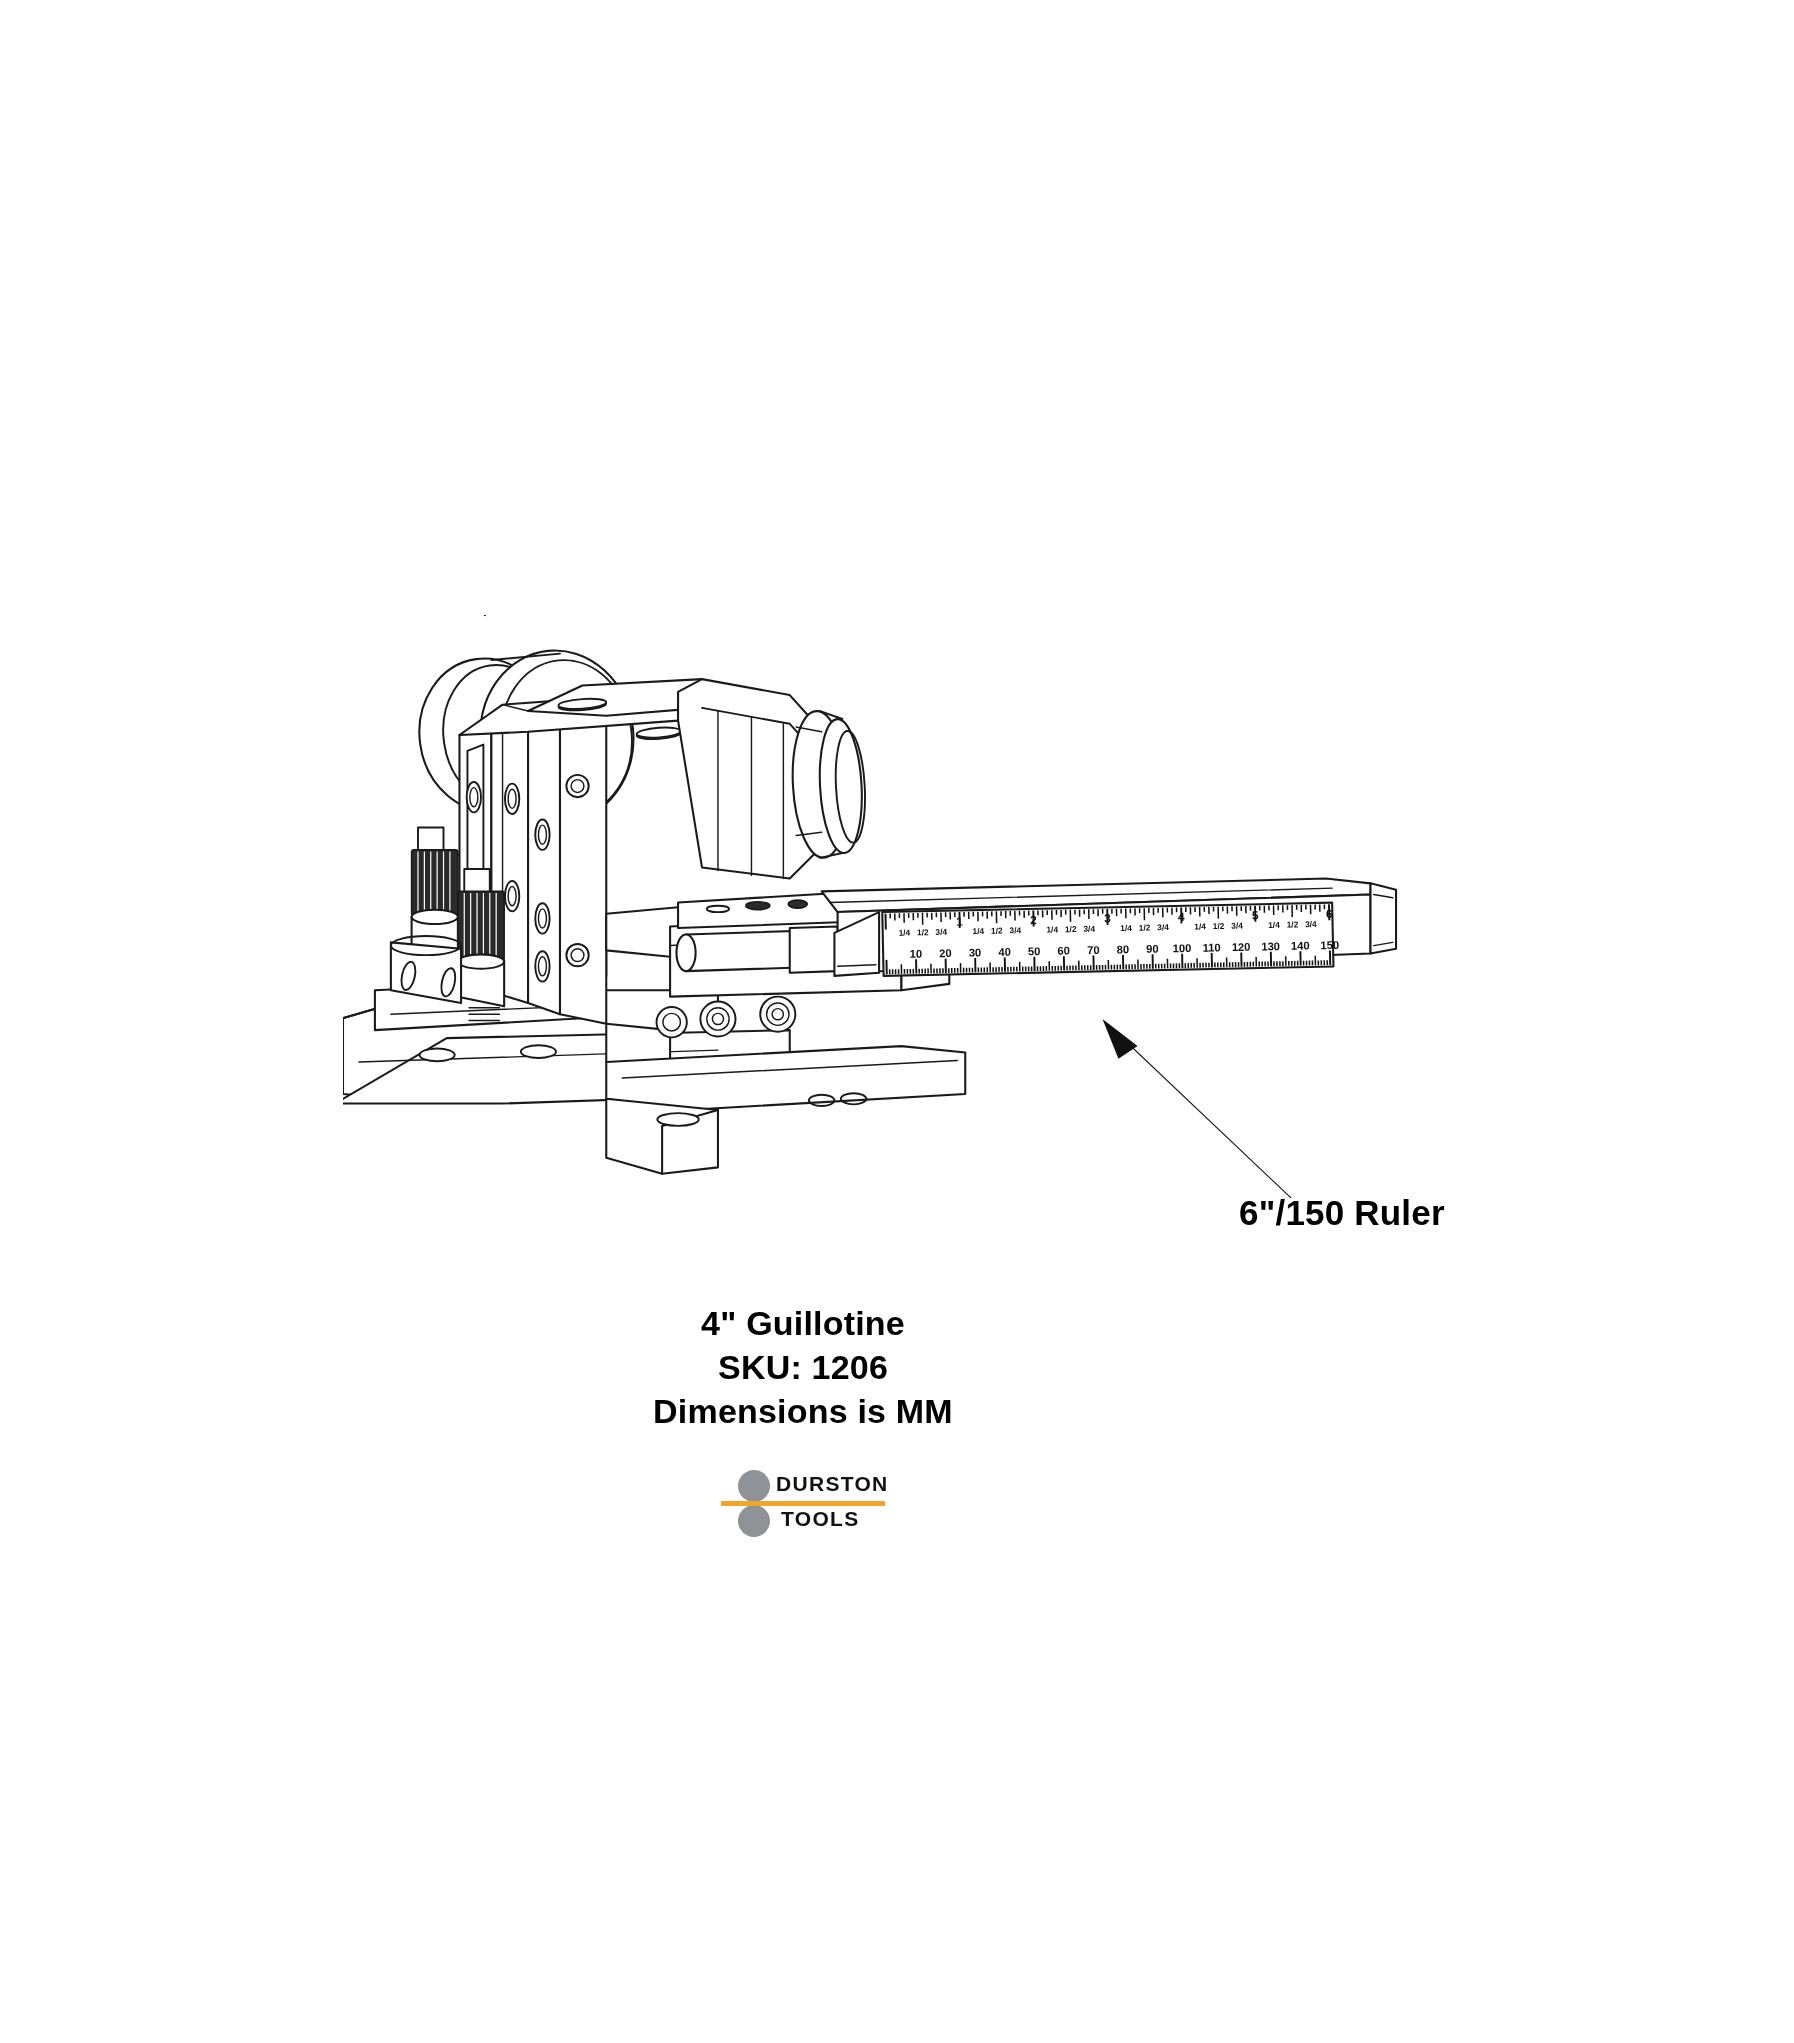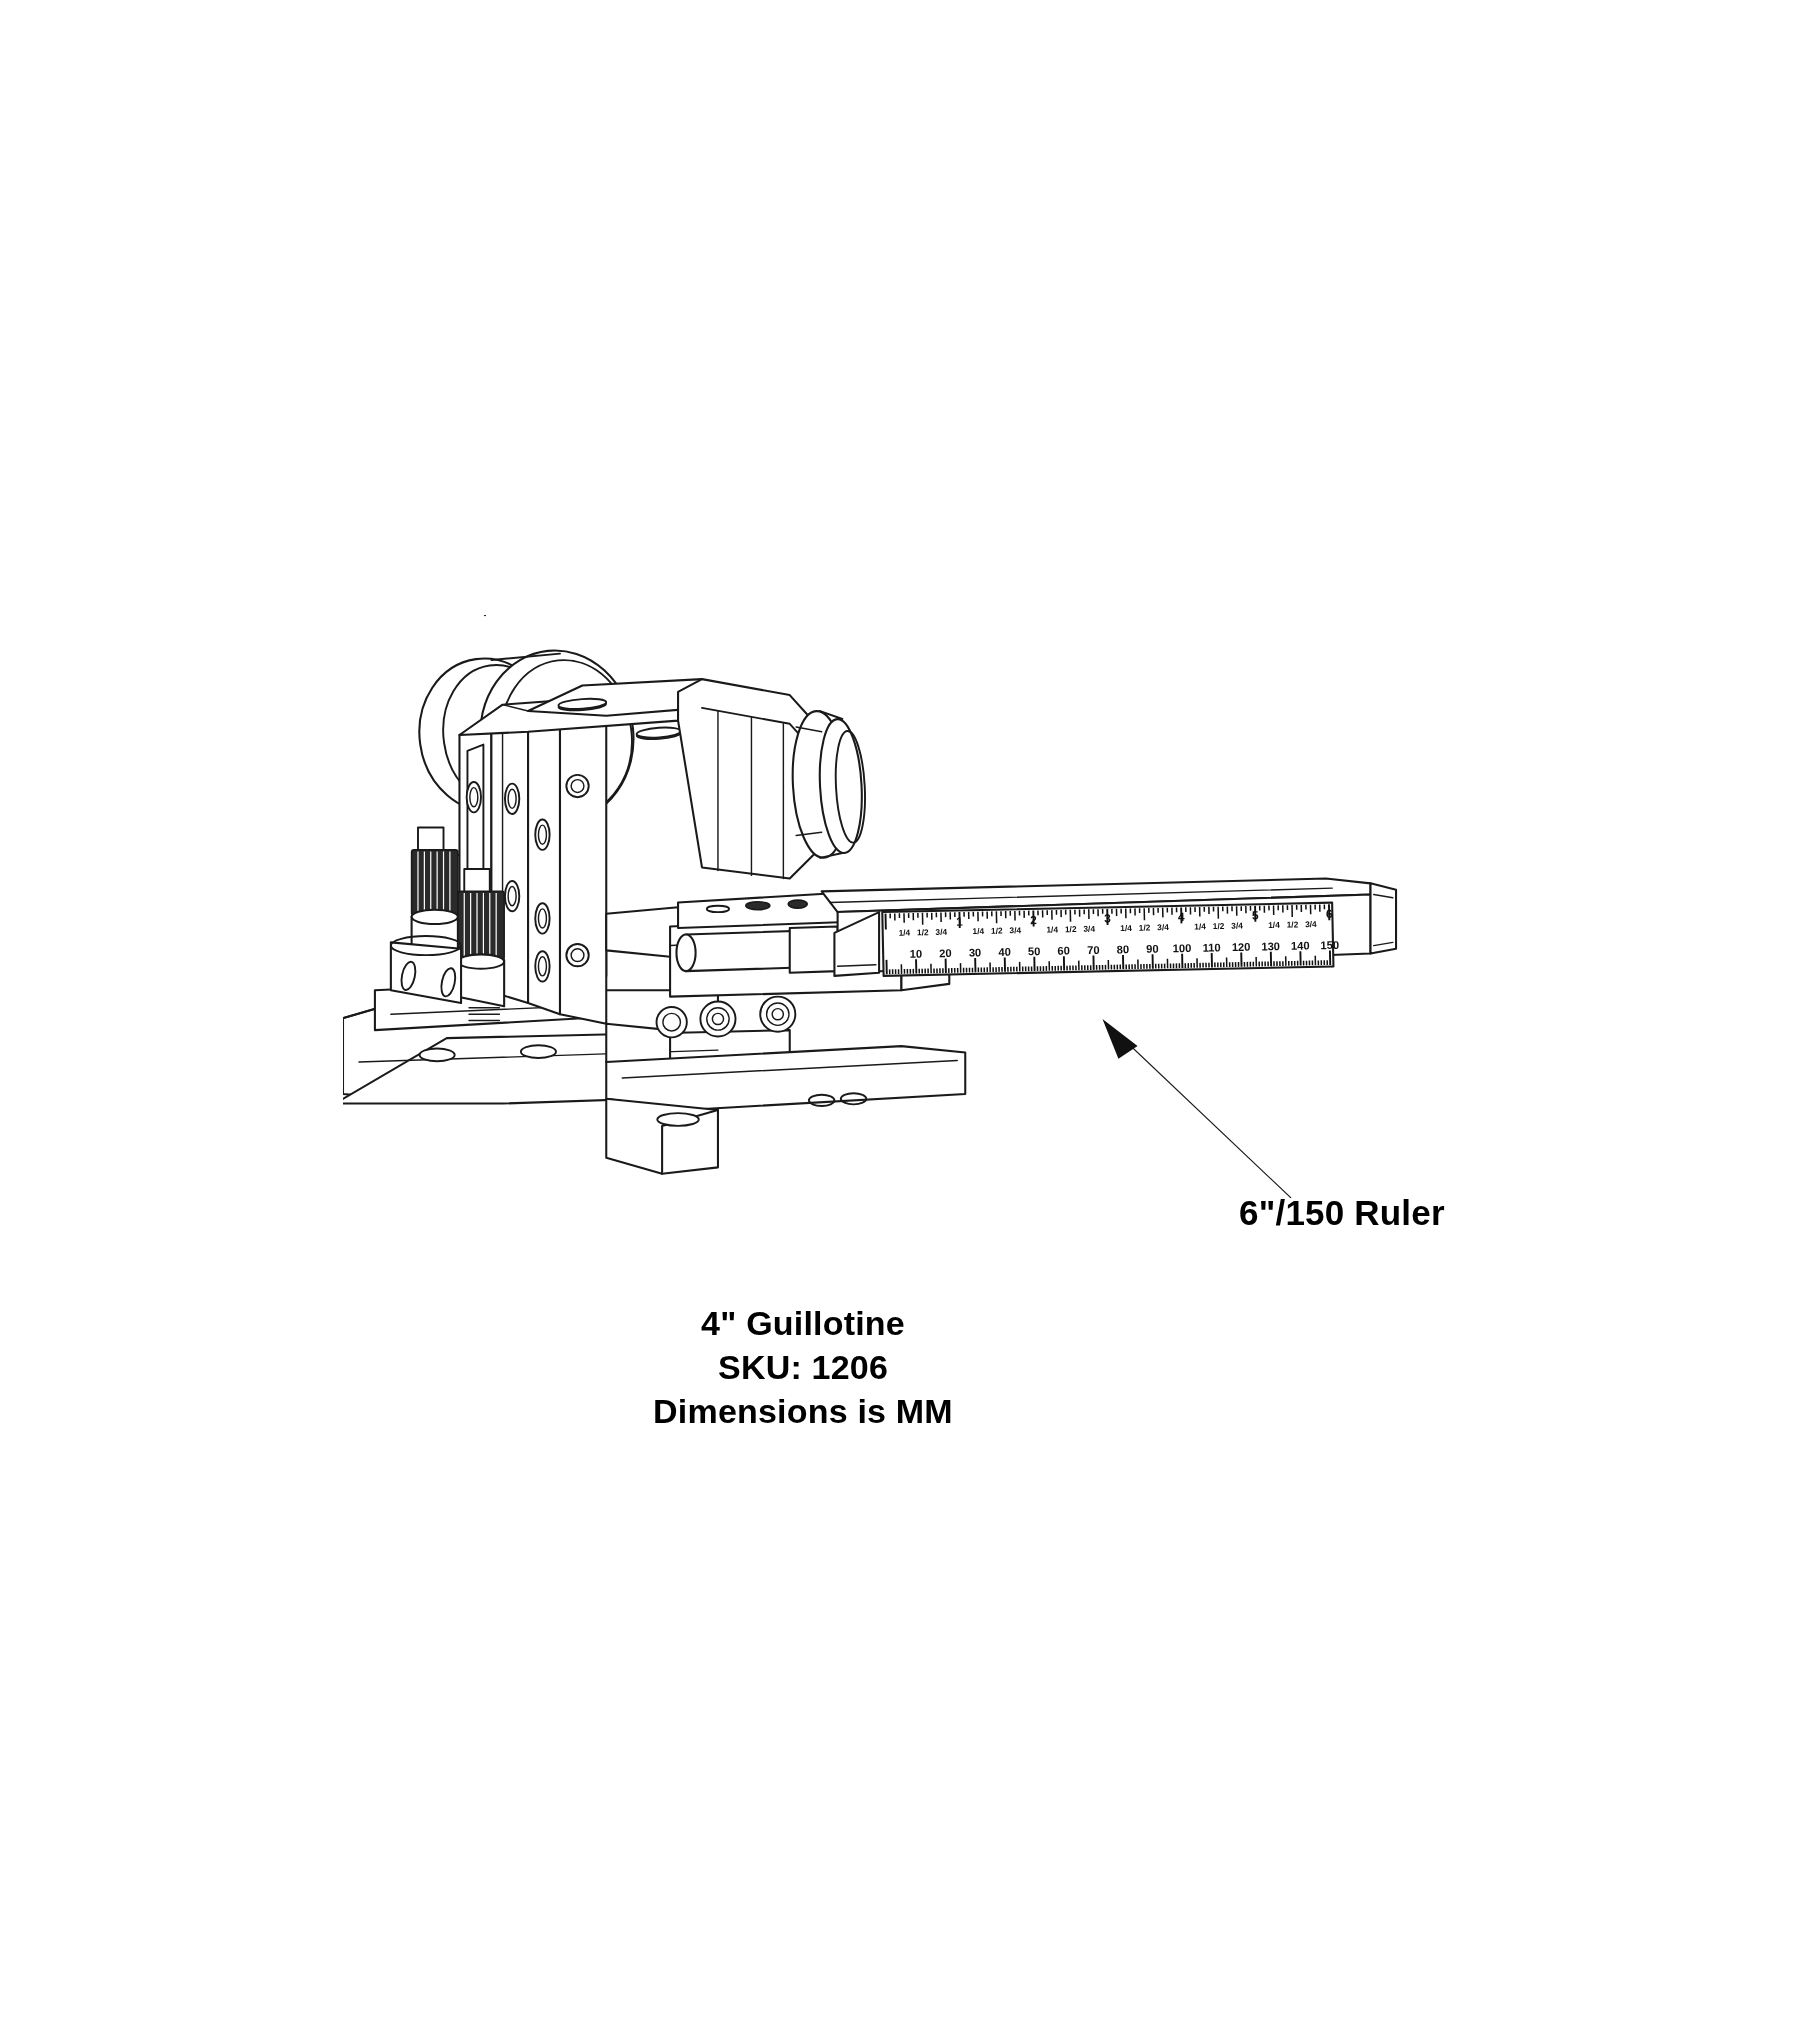--- a/index.html
+++ b/index.html
@@ -629,15 +629,24 @@
   </div>
 
   <div id="ruler-callout-label">6"/150 Ruler</div>
 
   <div id="caption">
     <span class="cap-line">4" Guillotine</span>
     <span class="cap-line">SKU: 1206</span>
     <span class="cap-line">Dimensions is MM</span>
   </div>
 
+  <div id="brand-logo">
+    <div class="logo-inner">
+      <span class="logo-dot top"></span>
+      <span class="logo-dot bottom"></span>
+      <span class="logo-bar"></span>
+      <span class="logo-word w1">DURSTON</span>
+      <span class="logo-word w2">TOOLS</span>
+    </div>
+  </div>
 
 </div>
 
 
 </body></html>

